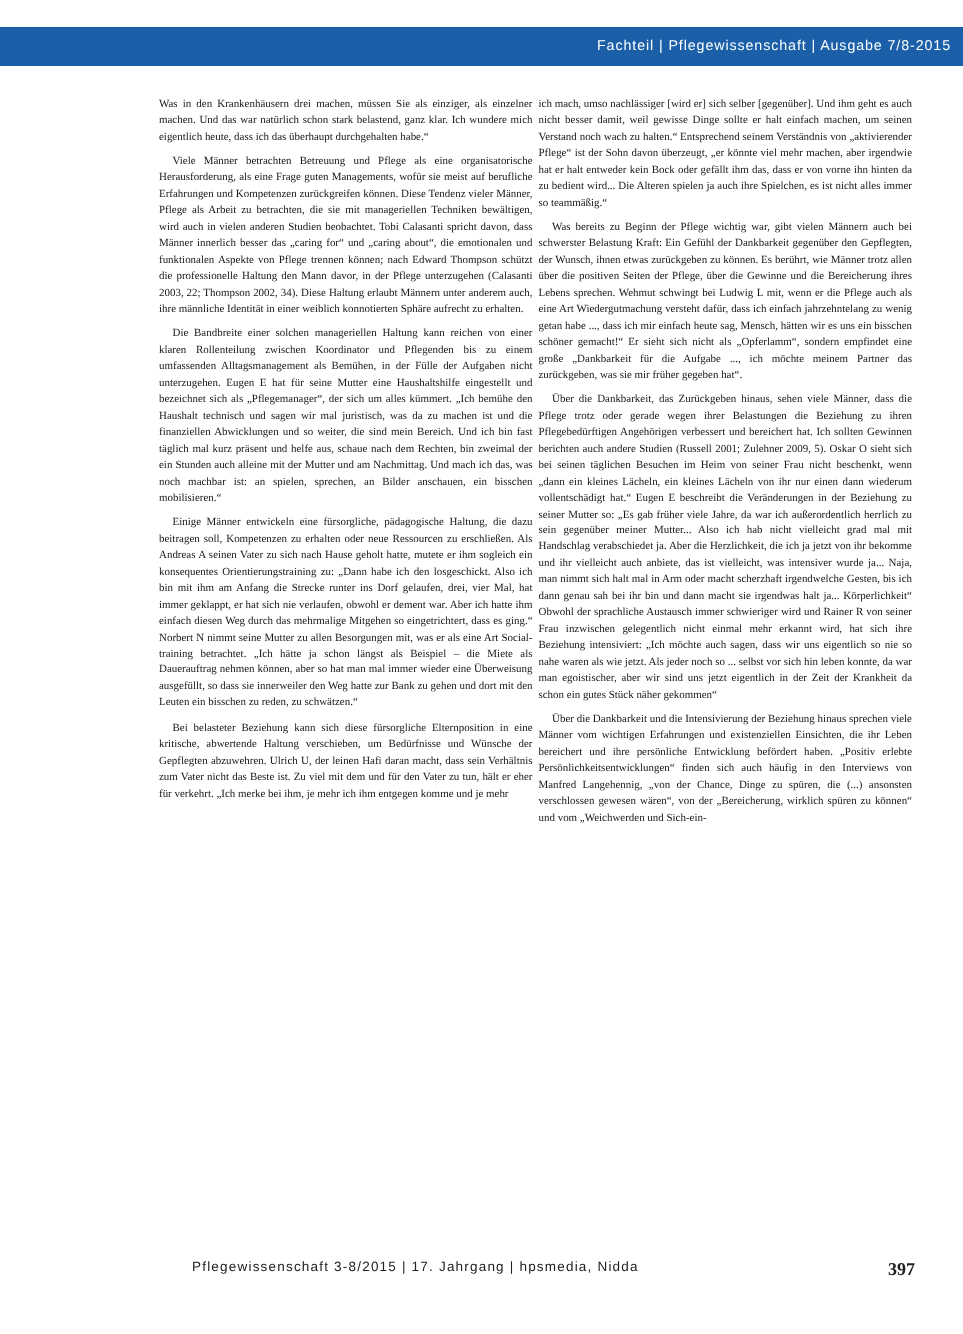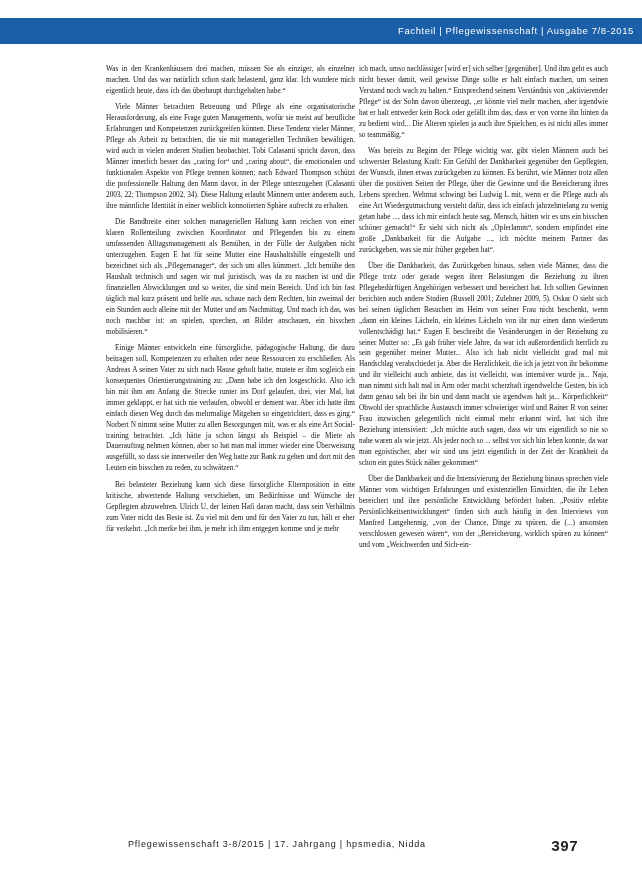--- a/index.html
+++ b/index.html
@@ -83,24 +83,24 @@
     left: 128px;
     top: 0;
     font-family: "Liberation Sans", sans-serif;
     font-size: 9px;
     letter-spacing: 0.8px;
     color: #222222;
     white-space: nowrap;
   }
   .footer .page-number {
     position: absolute;
-    right: 64px;
+    right: 32px;
     top: 0;
-    font-family: Liberation Mono, monospace;
-    font-size: 15px;
+    font-family: Liberation Serif, serif;
+    font-size: 12px;
     font-weight: bold;
     color: #222222;
   }
 </style>
 </head>
 <body>
 
 <div class="page">
 
   <div class="header-bar">

